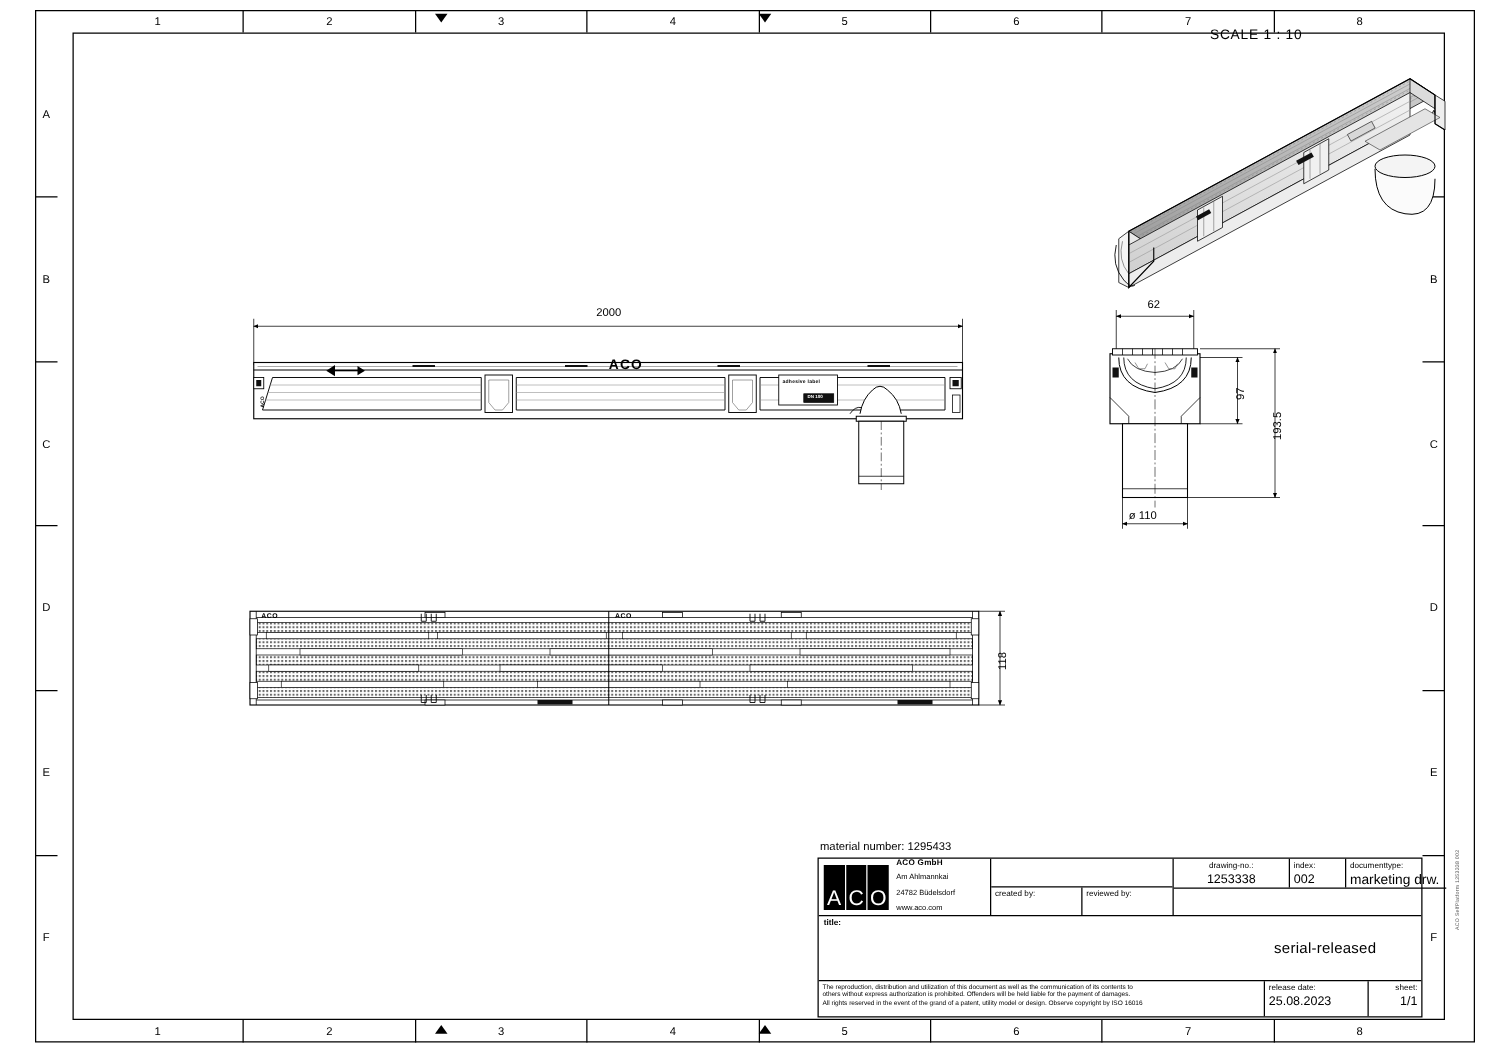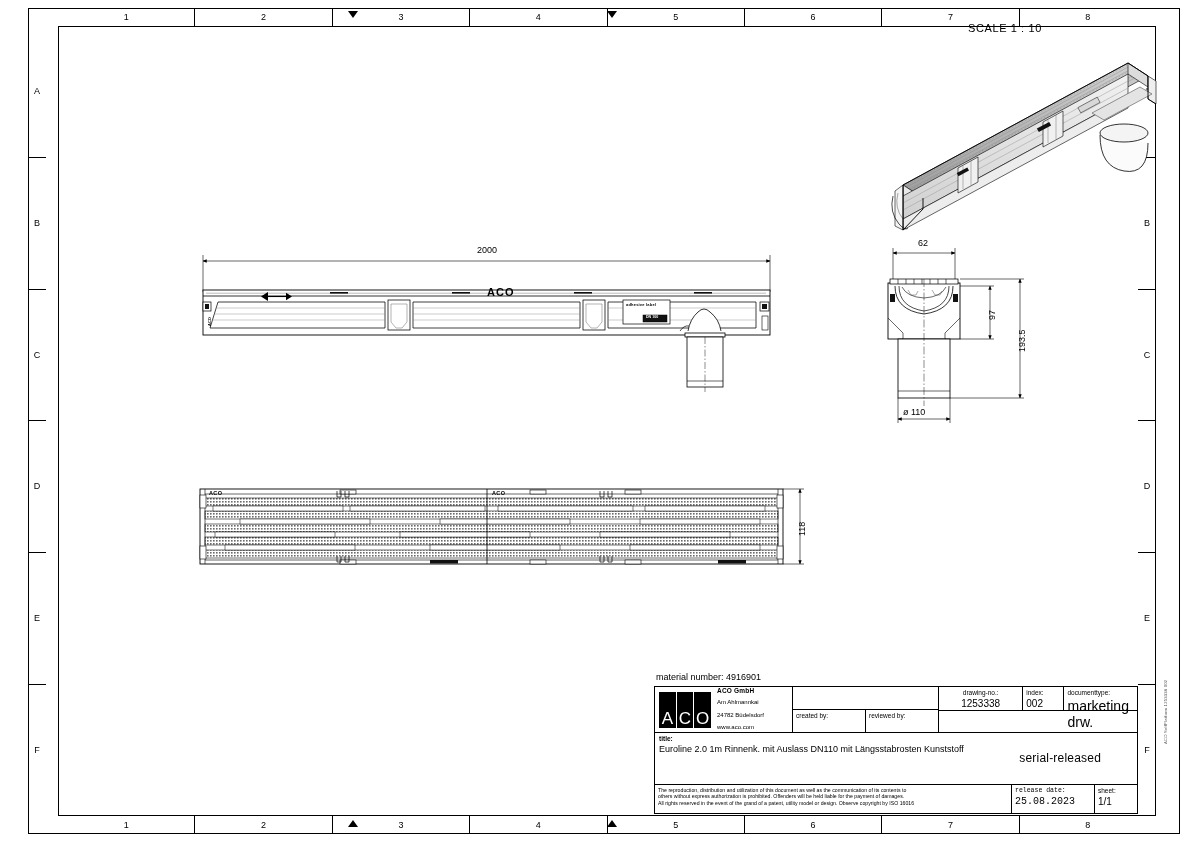--- a/index.html
+++ b/index.html
@@ -94,34 +94,34 @@
   .tb-mid-bot{flex:1 1 0;display:flex;}
   .tb-created{flex:1 1 0;border-right:1.2px solid #000;padding:2px 3px;font-size:6.5px;}
   .tb-reviewed{flex:1 1 0;padding:2px 3px;font-size:6.5px;}
   .tb-dwg{width:86px;border-right:1.2px solid #000;padding:2px 3px;text-align:center;}
   .tb-idx{width:38px;border-right:1.2px solid #000;padding:2px 3px;}
   .tb-doc{width:74px;padding:2px 3px;}
   .lbl{font-size:6.5px;display:block;}
   .val{font-size:10px;display:block;margin-top:2px;}
   .val.sm{font-size:9px;}
 
-  .tb-rightcol{width:198px;display:flex;flex-direction:column;}
+  .tb-rightcol{width:198px;display:flex;flex-direction:row;}
   .tb-rc-top{height:23px;border-bottom:1.2px solid #000;display:flex;}
   .tb-rc-bot{height:23px;display:flex;}
   .tb-proj{width:74px;border-left:1.2px solid #000;padding:1px 3px;box-sizing:border-box;}
   .tb-scale{width:34px;border-left:1.2px solid #000;padding:1px 3px;box-sizing:border-box;text-align:center;}
 
   .tb-r2{height:52px;border-bottom:1.2px solid #000;position:relative;padding:2px 4px;}
   .tb-r2 .ttl-lbl{font-size:6.5px;font-weight:bold;}
   .tb-r2 .ttl{font-size:9px;line-height:12.5px;margin-top:1px;white-space:nowrap;}
   .serial{position:absolute;right:36px;top:18px;font-size:12px;letter-spacing:.2px;text-align:right;}
   .tb-r3{height:28px;display:flex;}
   .tb-copy{flex:1 1 auto;border-right:1.2px solid #000;padding:2px 3px;font-size:5.2px;line-height:6.4px;}
-  .tb-rel{width:76px;border-right:1.2px solid #000;padding:2px 3px;font-family:Liberation Mono, monospace;}
-  .tb-sheet{width:36px;padding:2px 3px;text-align:left;}
+  .tb-rel{width:76px;border-right:1.2px solid #000;padding:2px 3px;}
+  .tb-sheet{width:36px;padding:2px 3px;text-align:right;}
 
   .sidetext{
     position:absolute;left:1163px;top:744px;
     font-size:4.2px;letter-spacing:.2px;white-space:nowrap;
     transform-origin:0 0;transform:rotate(-90deg);
     color:#555;
   }
 
   
   svg.draw{position:absolute;left:0;top:0;width:1191px;height:842px;overflow:visible;}
@@ -473,21 +473,21 @@
 
   <div class="dim" style="left:918px;top:239px;">62</div>
   <div class="dim v" style="left:988px;top:320px;">97</div>
   <div class="dim v" style="left:1018px;top:352px;">193.5</div>
   <div class="dim" style="left:903px;top:408px;">ø 110</div>
 
   <div class="dim v" style="left:798px;top:536px;">118</div>
   <div class="dim" style="left:209px;top:491px;font-size:5.5px;font-weight:bold;letter-spacing:.4px;">ACO</div>
   <div class="dim" style="left:492px;top:491px;font-size:5.5px;font-weight:bold;letter-spacing:.4px;">ACO</div>
 
-  <div class="matnum">material number: 4916901</div>
+  <div class="matnum">material number: 1295433</div>
 
   <div class="tb">
 
     <div class="tb-row tb-r1">
       <div class="tb-cell tb-logo">
         <div class="logo-box">
           <span>A</span>
           <span>C</span>
           <span>O</span>
         </div>
@@ -518,29 +518,28 @@
           <div class="tb-dwg">
             <span class="lbl">drawing-no.:</span>
             <span class="val">1253338</span>
           </div>
           <div class="tb-idx">
             <span class="lbl">index:</span>
             <span class="val">002</span>
           </div>
           <div class="tb-doc">
             <span class="lbl">documenttype:</span>
-            <span class="val" style="font-size:14px">marketing drw.</span>
+            <span class="val" style="font-size:11px">marketing drw.</span>
           </div>
         </div>
       </div>
     </div>
 
     <div class="tb-row tb-r2" style="display:block">
       <div class="ttl-lbl">title:</div>
-      <div class="ttl">Euroline 2.0 1m Rinnenk. mit Auslass DN110 mit Längsstabrosten Kunststoff</div>
       <div class="serial">serial-released</div>
     </div>
 
     <div class="tb-row tb-r3">
       <div class="tb-copy">
         <div>The reproduction, distribution and utilization of this document as well as the communication of its contents to</div>
         <div>others without express authorization is prohibited. Offenders will be held liable for the payment of damages.</div>
         <div>All rights reserved in the event of the grand of a patent, utility model or design. Observe copyright by ISO 16016</div>
       </div>
       <div class="tb-rel">

